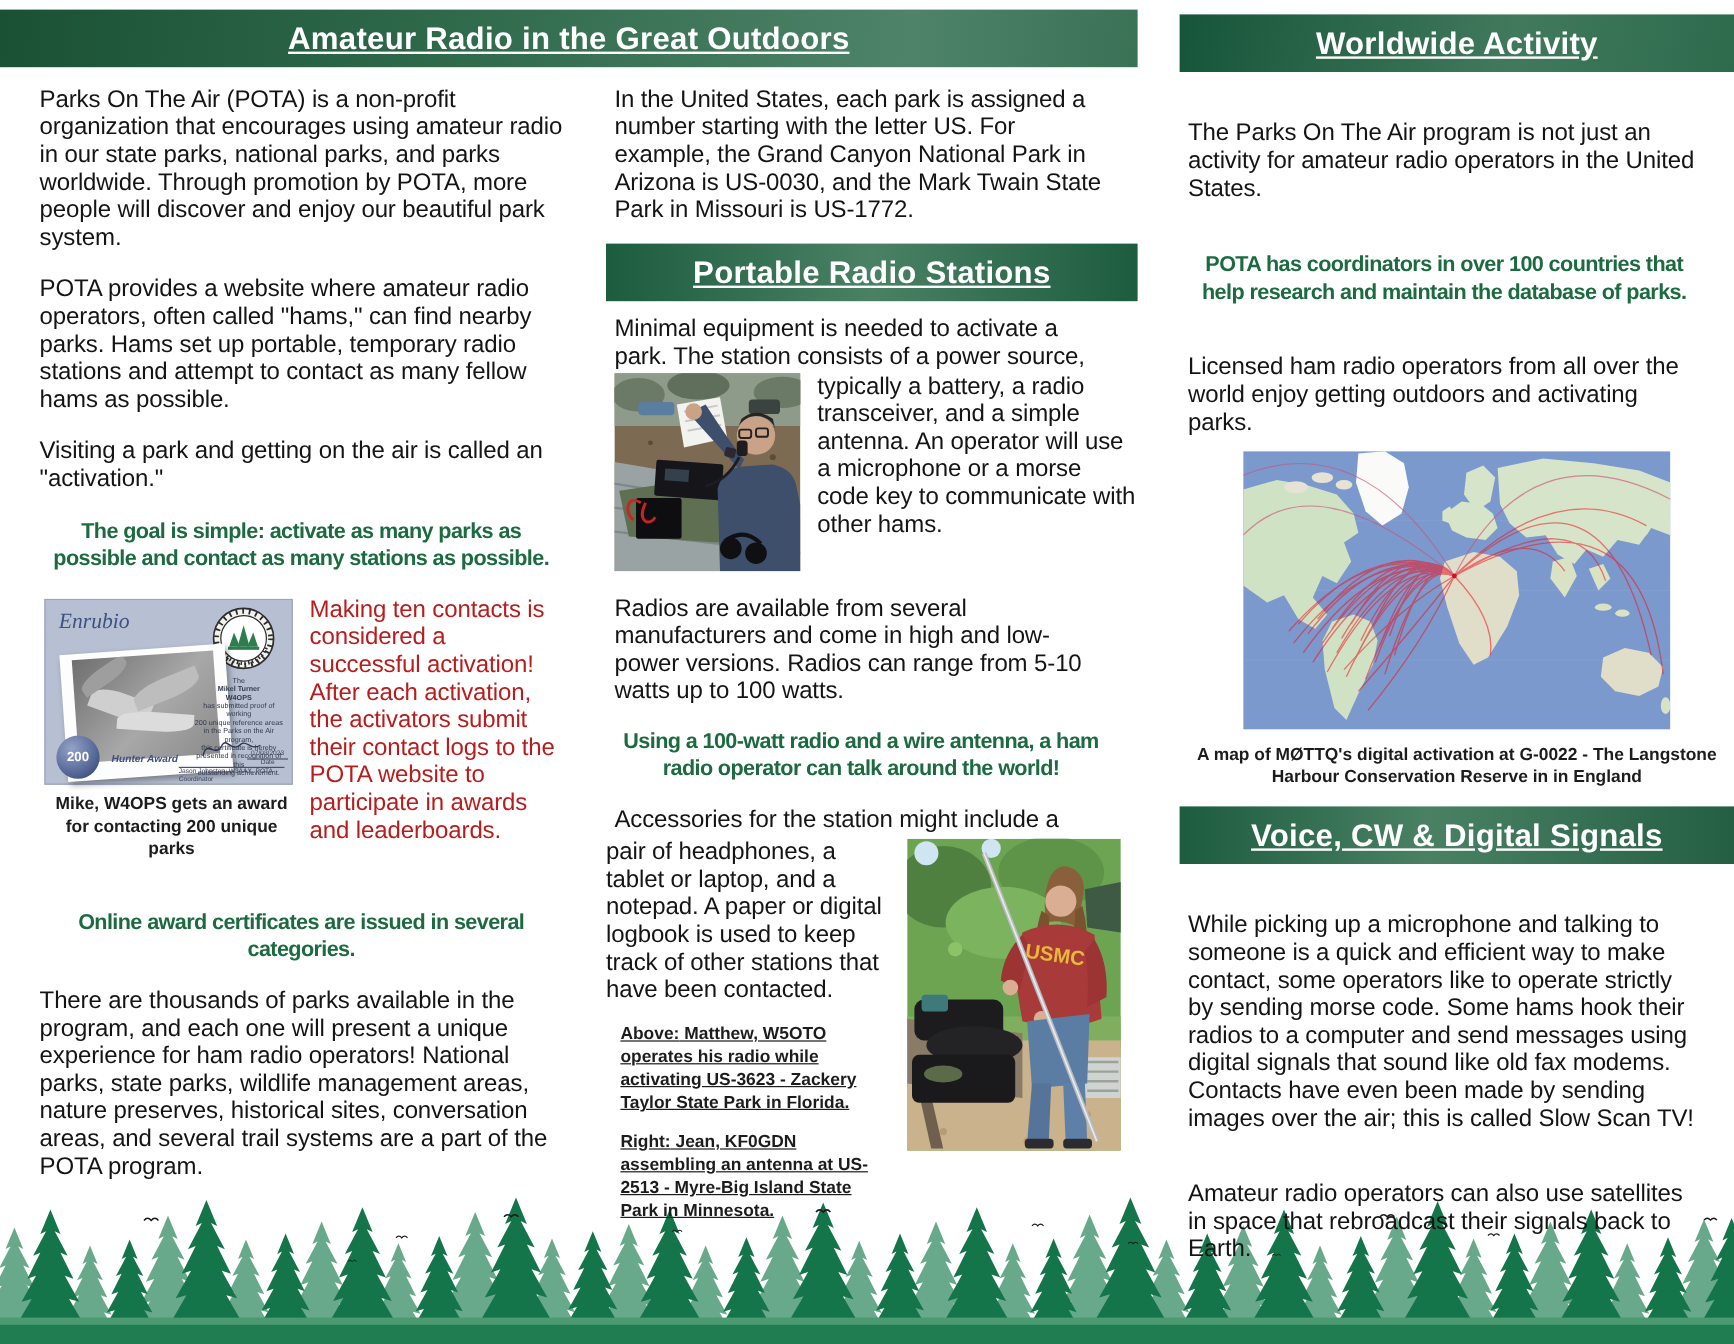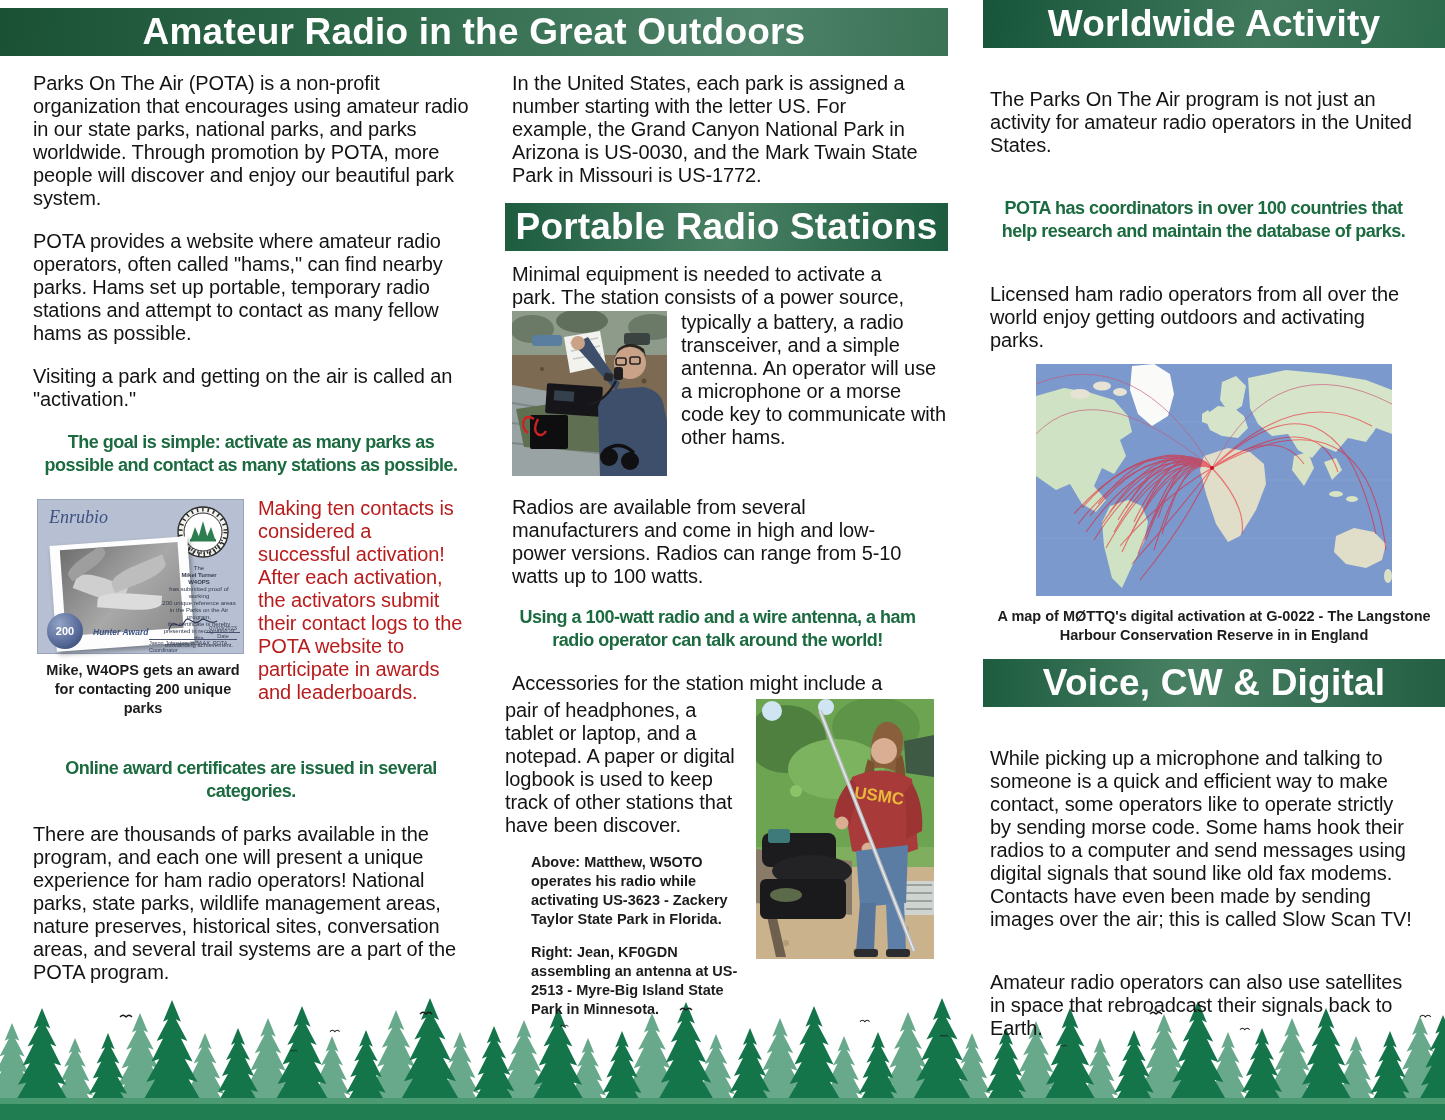--- a/index.html
+++ b/index.html
@@ -1,30 +1,30 @@
 <!DOCTYPE html>
 <html><head>
 <meta charset="utf-8">
 <style>
   html,body{margin:0;padding:0;background:#fff;}
   .page{position:relative;width:1445px;height:1120px;background:#ffffff;overflow:hidden;
         font-family:"Liberation Sans",sans-serif;}
-  .banner{color:#fff;font-weight:700;font-size:37px;line-height:48px;text-align:center;
-          letter-spacing:.2px;}
+  .banner{color:#fff;font-weight:700;font-size:26px;line-height:48px;text-align:center;
+          letter-spacing:.2px;text-decoration:underline;}
   .banner.abs{position:absolute;height:48px;}
   #banner-main{left:0;top:8px;width:948px;
      background:linear-gradient(95deg,#1a5135 0%,#2f6a4b 40%,#4e8369 80%,#3a7256 100%);}
   .banner.flow{width:100%;height:48px;margin:0 0 12px 0;
      background:linear-gradient(90deg,#1d5c3f 0%,#4a8165 50%,#1d5c3f 100%);}
   #banner-voice{background:linear-gradient(90deg,#1d5c3f 0%,#4a8165 45%,#245f43 100%);
      margin-top:14px;margin-bottom:14px;}
   .col{position:absolute;z-index:2;}
   #col1{left:33px;top:72px;width:436px;}
   #col2{left:505px;top:72px;width:443px;}
-  #col3{left:983px;top:0;width:462px;}
+  #col3{left:983px;top:12px;width:462px;}
   p.b{font-size:20px;line-height:23px;letter-spacing:-0.1px;color:#141414;margin:0 0 20px 0;}
   #col2 p.b,#col2 .quote{margin-left:7px;margin-right:25px;}
   #col3 p.b,#col3 .quote{margin-left:7px;margin-right:28px;margin-top:40px;}
   .quote{font-family:Liberation Sans, sans-serif;font-weight:700;font-size:18px;line-height:23px;
          color:#1c6b40;text-align:center;margin:0 0 20px 0;letter-spacing:-0.5px;}
   .cap{font-weight:700;font-size:14.5px;line-height:19px;color:#1c1c1c;margin:0 0 19px 0;}
   .media{overflow:visible;}
   .media::after{content:"";display:block;clear:both;}
   
   .certwrap{float:left;width:207px;margin:2px 14px 0 4px;}
@@ -49,21 +49,21 @@
   .sig-block{position:absolute;left:112px;top:118px;width:88px;font-size:5.5px;color:#39415a;}
   .sig-line{border-bottom:1px solid #4a526b;height:14px;}
   .sig-name{font-size:5.5px;line-height:7px;}
   .date-block{position:absolute;right:4px;top:126px;width:34px;font-size:5.5px;color:#39415a;text-align:center;}
   .cert-cap{width:212px;text-align:center;margin-top:7px;}
   .aside{font-size:20px;line-height:23px;letter-spacing:-0.1px;color:#b91c1c;}
   .photo{display:block;}
   .ph1{float:left;margin:0 14px 6px 7px;}
   .ph2{float:right;margin:0 14px 0 14px;}
   .wraptext{font-size:20px;line-height:23px;letter-spacing:-0.1px;color:#141414;margin:0 0 16px 0;}
-  .capcol{width:228px;margin-left:26px;}
+  .capcol{width:228px;margin-left:12px;text-decoration:underline;}
   .mapwrap{margin:12px 7px 0 7px;text-align:center;}
   .map-caption{font-weight:700;font-size:14.5px;line-height:19px;color:#1c1c1c;
         text-align:center;margin:7px 0 0 0;}
   #forest{position:absolute;left:0;bottom:0;z-index:1;}
 </style>
 </head>
 <body>
 
 <div class="page">
 
@@ -216,21 +216,21 @@
         <circle cx="86" cy="124" r="6.5" fill="#d9ae92"></circle>
         <circle cx="112" cy="150" r="6.5" fill="#d9ae92"></circle>
         <polygon points="100,152 152,146 150,204 104,208" fill="#5b7da3"></polygon>
         <polygon points="104,204 100,252 118,252 120,204" fill="#567499"></polygon>
         <polygon points="130,204 132,252 150,252 148,202" fill="#5e80a8"></polygon>
         <rect x="98" y="250" width="24" height="8" rx="3" fill="#2c2c30"></rect>
         <rect x="130" y="250" width="24" height="8" rx="3" fill="#2c2c30"></rect>
         <line x1="64" y1="12" x2="158" y2="252" stroke="#b8bcc0" stroke-width="4"></line>
         <line x1="64" y1="12" x2="158" y2="252" stroke="#e8eaec" stroke-width="1.4"></line>
       </svg>
-      <div class="wraptext">pair of headphones, a tablet or laptop, and a notepad. A paper or digital logbook is used to keep track of other stations that have been discover.</div>
+      <div class="wraptext">pair of headphones, a tablet or laptop, and a notepad. A paper or digital logbook is used to keep track of other stations that have been contacted.</div>
       <p class="cap capcol" style="margin-top:15px;margin-bottom:14px"><b>Above:</b><span> Matthew, W5OTO operates his radio while activating US-3623 - Zackery Taylor State Park in Florida.</span></p>
       <p class="cap capcol"><b>Right:</b><span> Jean, KF0GDN assembling an antenna at US-2513 - Myre-Big Island State Park in Minnesota.</span></p>
     </div>
   </div>
 
   <div class="col" id="col3">
     <div class="banner flow" style="margin-bottom:16px;background:linear-gradient(100deg,#16553a 0%,#41795c 60%,#2d6b4d 100%)">Worldwide Activity</div>
     <p class="b">The Parks On The Air program is not just an activity for amateur radio operators in the United States.</p>
     <div class="quote">POTA has coordinators in over 100 countries that help research and maintain the database of parks.</div>
     <p class="b" style="margin-bottom:0">Licensed ham radio operators from all over the world enjoy getting outdoors and activating parks.</p>

